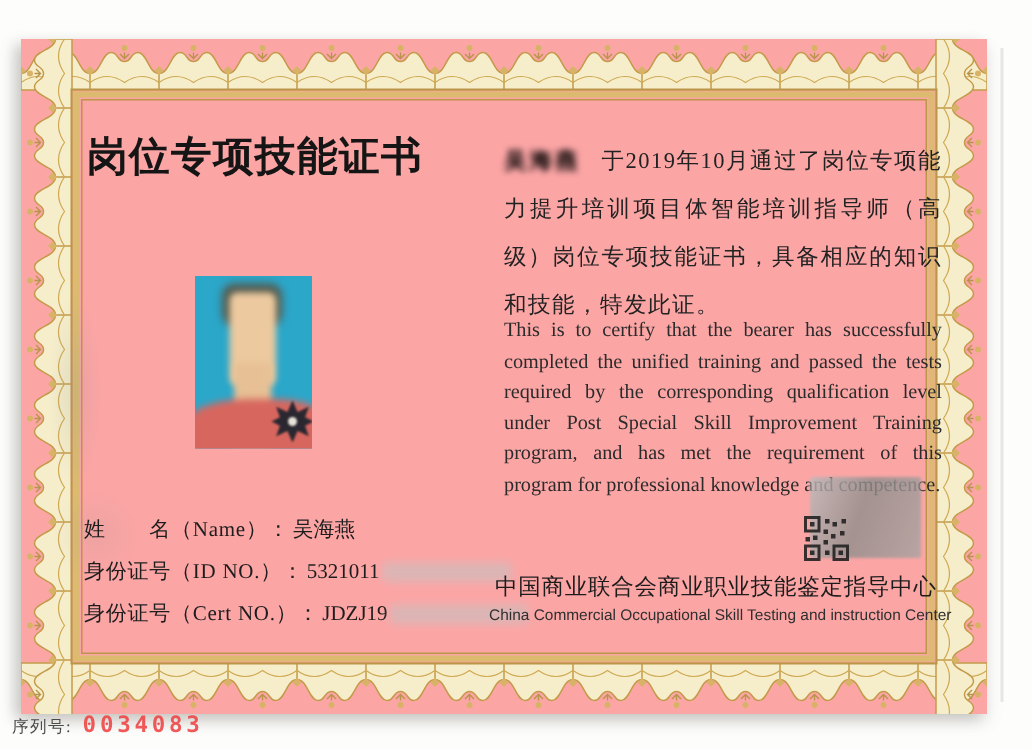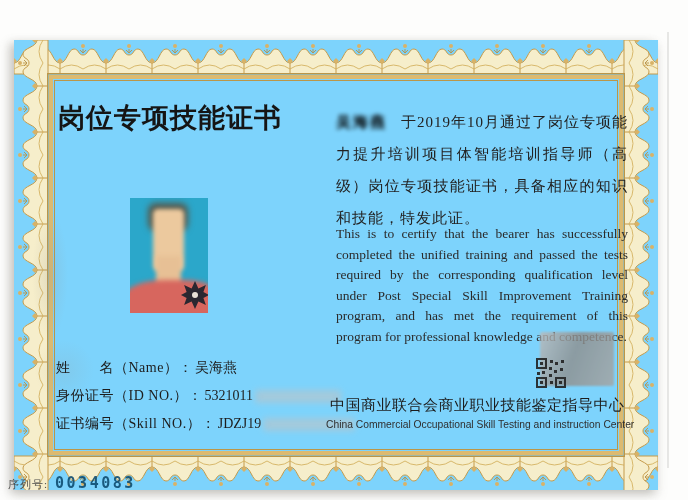--- a/index.html
+++ b/index.html
@@ -2,22 +2,22 @@
 <html><head>
 <meta charset="utf-8">
 <style>
   html,body{margin:0;padding:0;}
   body{
     width:688px;height:500px;position:relative;overflow:hidden;
     background:#fdfdfc;
     font-family:"Liberation Serif","DejaVu Serif",serif;
   }
   .certificate{
-    position:absolute;left:14px;top:40px;width:644px;height:450px;
-    background:#7dd3fc;
+    position:absolute;left:14px;top:26px;width:644px;height:450px;
+    background:#fca5a5;
     box-shadow:-5px 3px 9px rgba(110,105,95,.30), 0 5px 10px rgba(120,115,105,.18);
   }
   .lace{position:absolute;pointer-events:none;}
   .lace.top{left:0;top:0;width:644px;height:36px;}
   .lace.bottom{left:0;bottom:0;width:644px;height:36px;}
   .lace.left{left:0;top:0;width:36px;height:450px;}
   .lace.right{right:0;top:0;width:36px;height:450px;}
   .f1,.f2,.f3{position:absolute;pointer-events:none;}
   .f1{inset:33px;border:1px solid #bb9648;}
   .f2{inset:35px;border:4px solid #dcba70;}
@@ -51,21 +51,21 @@
     font-size:15px;font-weight:400;color:#1c1c1c;letter-spacing:.5px;white-space:nowrap;}
   .issuer-en{position:absolute;left:-10px;top:379px;width:310px;
     font-family:"Liberation Sans","DejaVu Sans",sans-serif;font-size:10.3px;color:#2f2f2f;white-space:nowrap;}
   .paper-edge{position:absolute;left:667px;top:32px;width:2px;height:436px;background:#dddddb;opacity:.7;}
   .smudge{position:absolute;pointer-events:none;}
   .sm1{left:18px;top:170px;width:36px;height:130px;background:radial-gradient(closest-side,rgba(150,148,140,.20),transparent);}
   .sm2{left:20px;top:300px;width:60px;height:60px;background:radial-gradient(closest-side,rgba(150,148,140,.14),transparent);}
   .serial{position:absolute;left:8px;top:474px;white-space:nowrap;}
   .serial-label{font-size:11px;color:#4a4a48;letter-spacing:1px;}
   .serial-number{font-family:"DejaVu Sans Mono","Liberation Mono",monospace;
-    font-size:15px;font-weight:700;color:#0c4a6e;letter-spacing:2.5px;opacity:.88;margin-left:3px;}
+    font-size:15px;font-weight:700;color:#ef4444;letter-spacing:2.5px;opacity:.88;margin-left:3px;}
 </style>
 </head>
 <body>
 
 <div class="certificate">
 
   <svg class="lace top" width="644" height="36">
     <defs>
       <pattern id="pt-top" width="46" height="36" patternUnits="userSpaceOnUse">
         <path d="M0,34 V23 C7,23 8,9 14,9 C19,9 18,15 23,15 C28,15 27,9 32,9 C38,9 39,23 46,23 V34 Z" fill="#f6eecb" stroke="#c49a4a" stroke-width="1"></path>
@@ -147,21 +147,21 @@
   </div>
 
   <div class="fields">
     <div class="field-row">
       <span class="field-label">姓　　名（Name）：</span><span class="field-value">吴海燕</span>
     </div>
     <div class="field-row">
       <span class="field-label">身份证号（ID NO.）：</span><span class="field-value">5321011</span><span class="redact id"></span>
     </div>
     <div class="field-row">
-      <span class="field-label">证书编号（Skill NO.）：</span><span class="field-value">JDZJ19</span><span class="redact cert"></span>
+      <span class="field-label">身份证号（Cert NO.）：</span><span class="field-value">JDZJ19</span><span class="redact cert"></span>
     </div>
   </div>
 
   <div class="right-col">
     <div class="para-cn">
       <span class="pixel-name">吴海燕</span><span>于2019年10月通过了岗位专项能力提升培训项目体智能培训指导师（高级）岗位专项技能证书，具备相应的知识和技能，特发此证。</span>
     </div>
     <div class="para-en">This is to certify that the bearer has successfully completed the unified training and passed the tests required by the corresponding qualification level under Post Special Skill Improvement Training program, and has met the requirement of this program for professional knowledge and competence.</div>
 
     <div class="qrblock"></div>

